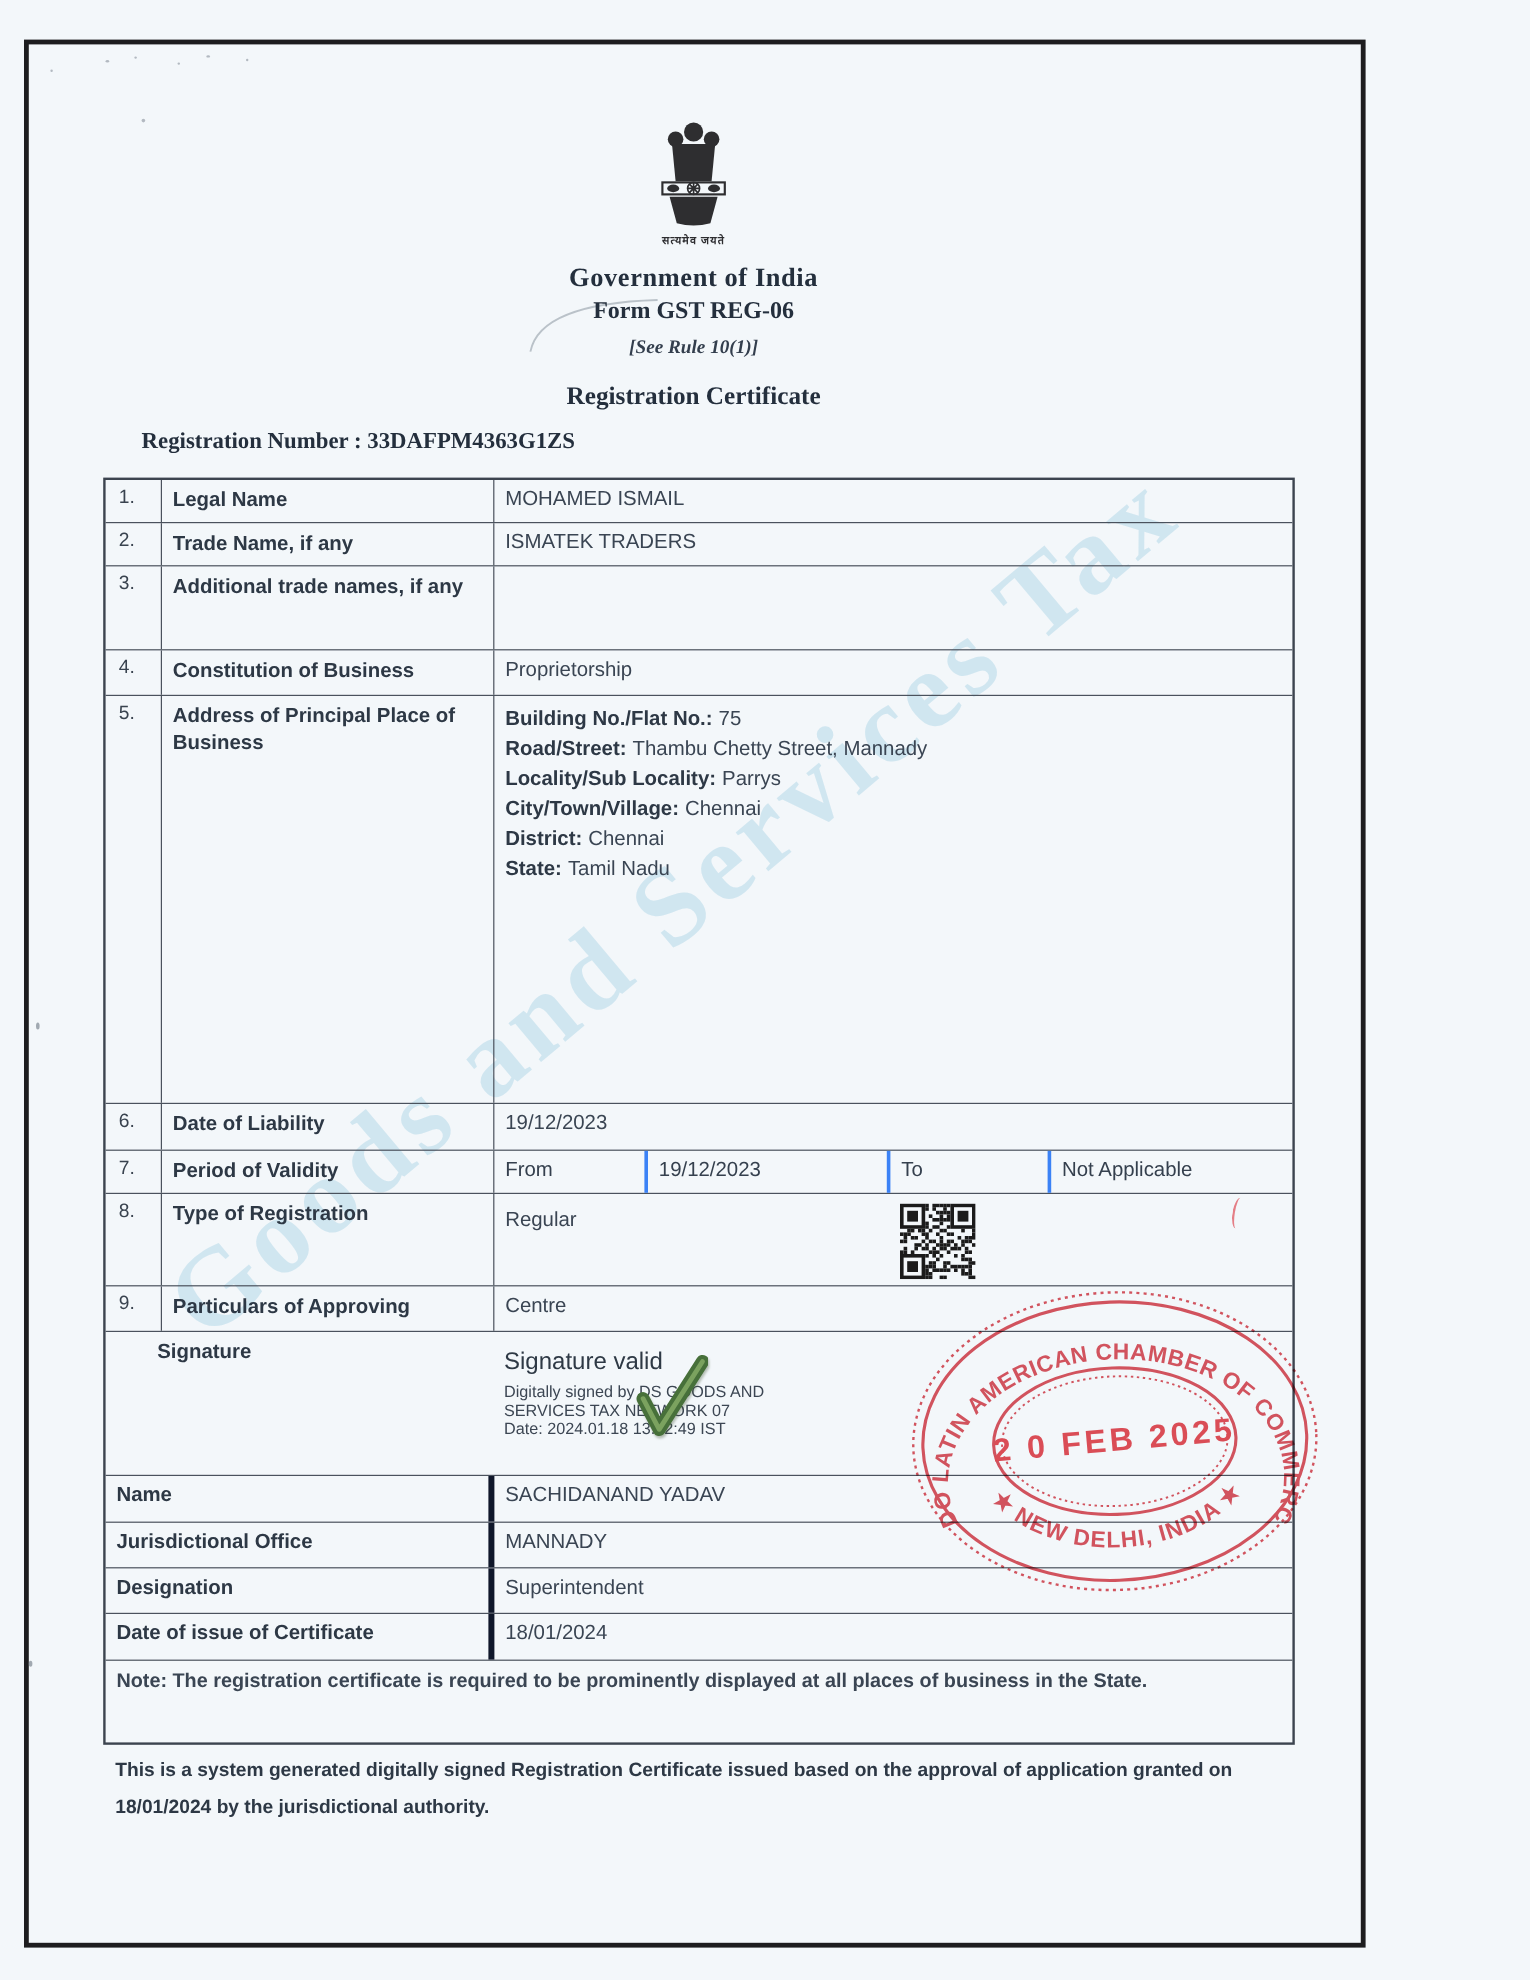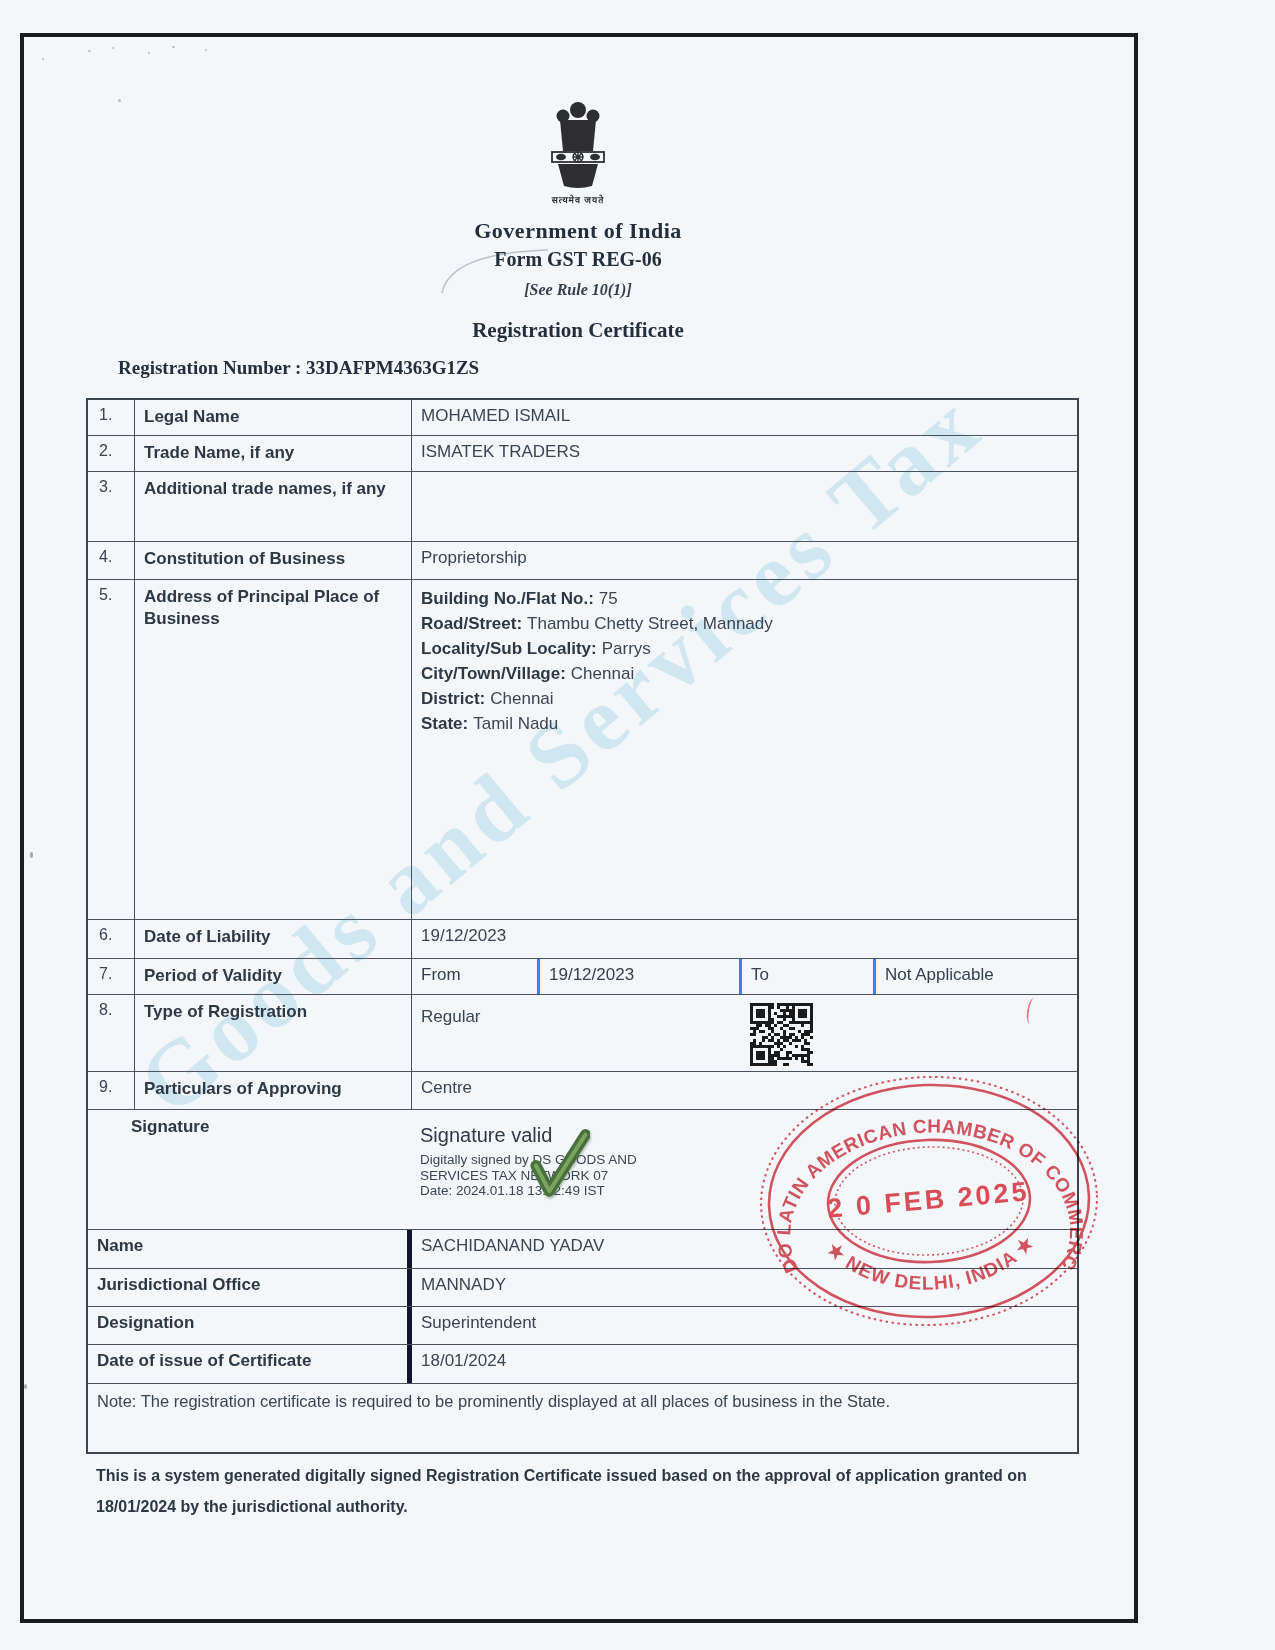--- a/index.html
+++ b/index.html
@@ -24,21 +24,21 @@
   .h-gov{top:218px;font-size:22px;letter-spacing:.5px;}
   .h-form{top:248px;font-size:20px;}
   .h-rule{top:281px;font-size:16px;font-style:italic;font-weight:bold;color:#333e4d;}
   .h-title{top:318px;font-size:21px;}
   .h-regno{position:absolute;left:118px;top:357px;font-family:"Liberation Serif",serif;
            font-weight:bold;font-size:19px;color:#242f3d;}
   
   .gsttable{position:absolute;left:86px;top:398px;width:989px;border:2px solid #3c444f;
             border-bottom-width:2px;background:transparent;}
   .trow{display:flex;border-bottom:1px solid #4a525d;box-sizing:border-box;}
-  .trow:last-child{border-bottom:none;}
+  .trow:last-child{border-bottom:none;font-weight:bold;}
   .cell{box-sizing:border-box;padding:6px 9px;font-size:17px;}
   .c-num{width:47px;border-right:1px solid #4a525d;color:#39434f;font-size:16px;padding-left:11px;}
   .c-lbl{width:277px;border-right:1px solid #4a525d;font-weight:bold;color:#2d3845;line-height:1.3;}
   .c-val{flex:1;color:#3a4553;position:relative;}
   .c-lbl2{width:324px;border-right:5px solid #0f172a;font-weight:bold;color:#2d3845;}
   .sub{display:flex;flex:1;}
   .sub .cell{border-right:3px solid #3b82f6;}
   .sub .cell:last-child{border-right:none;}
   .addr-line{line-height:25px;color:#3a4553;}
   .addr-line b{color:#2d3845;}

